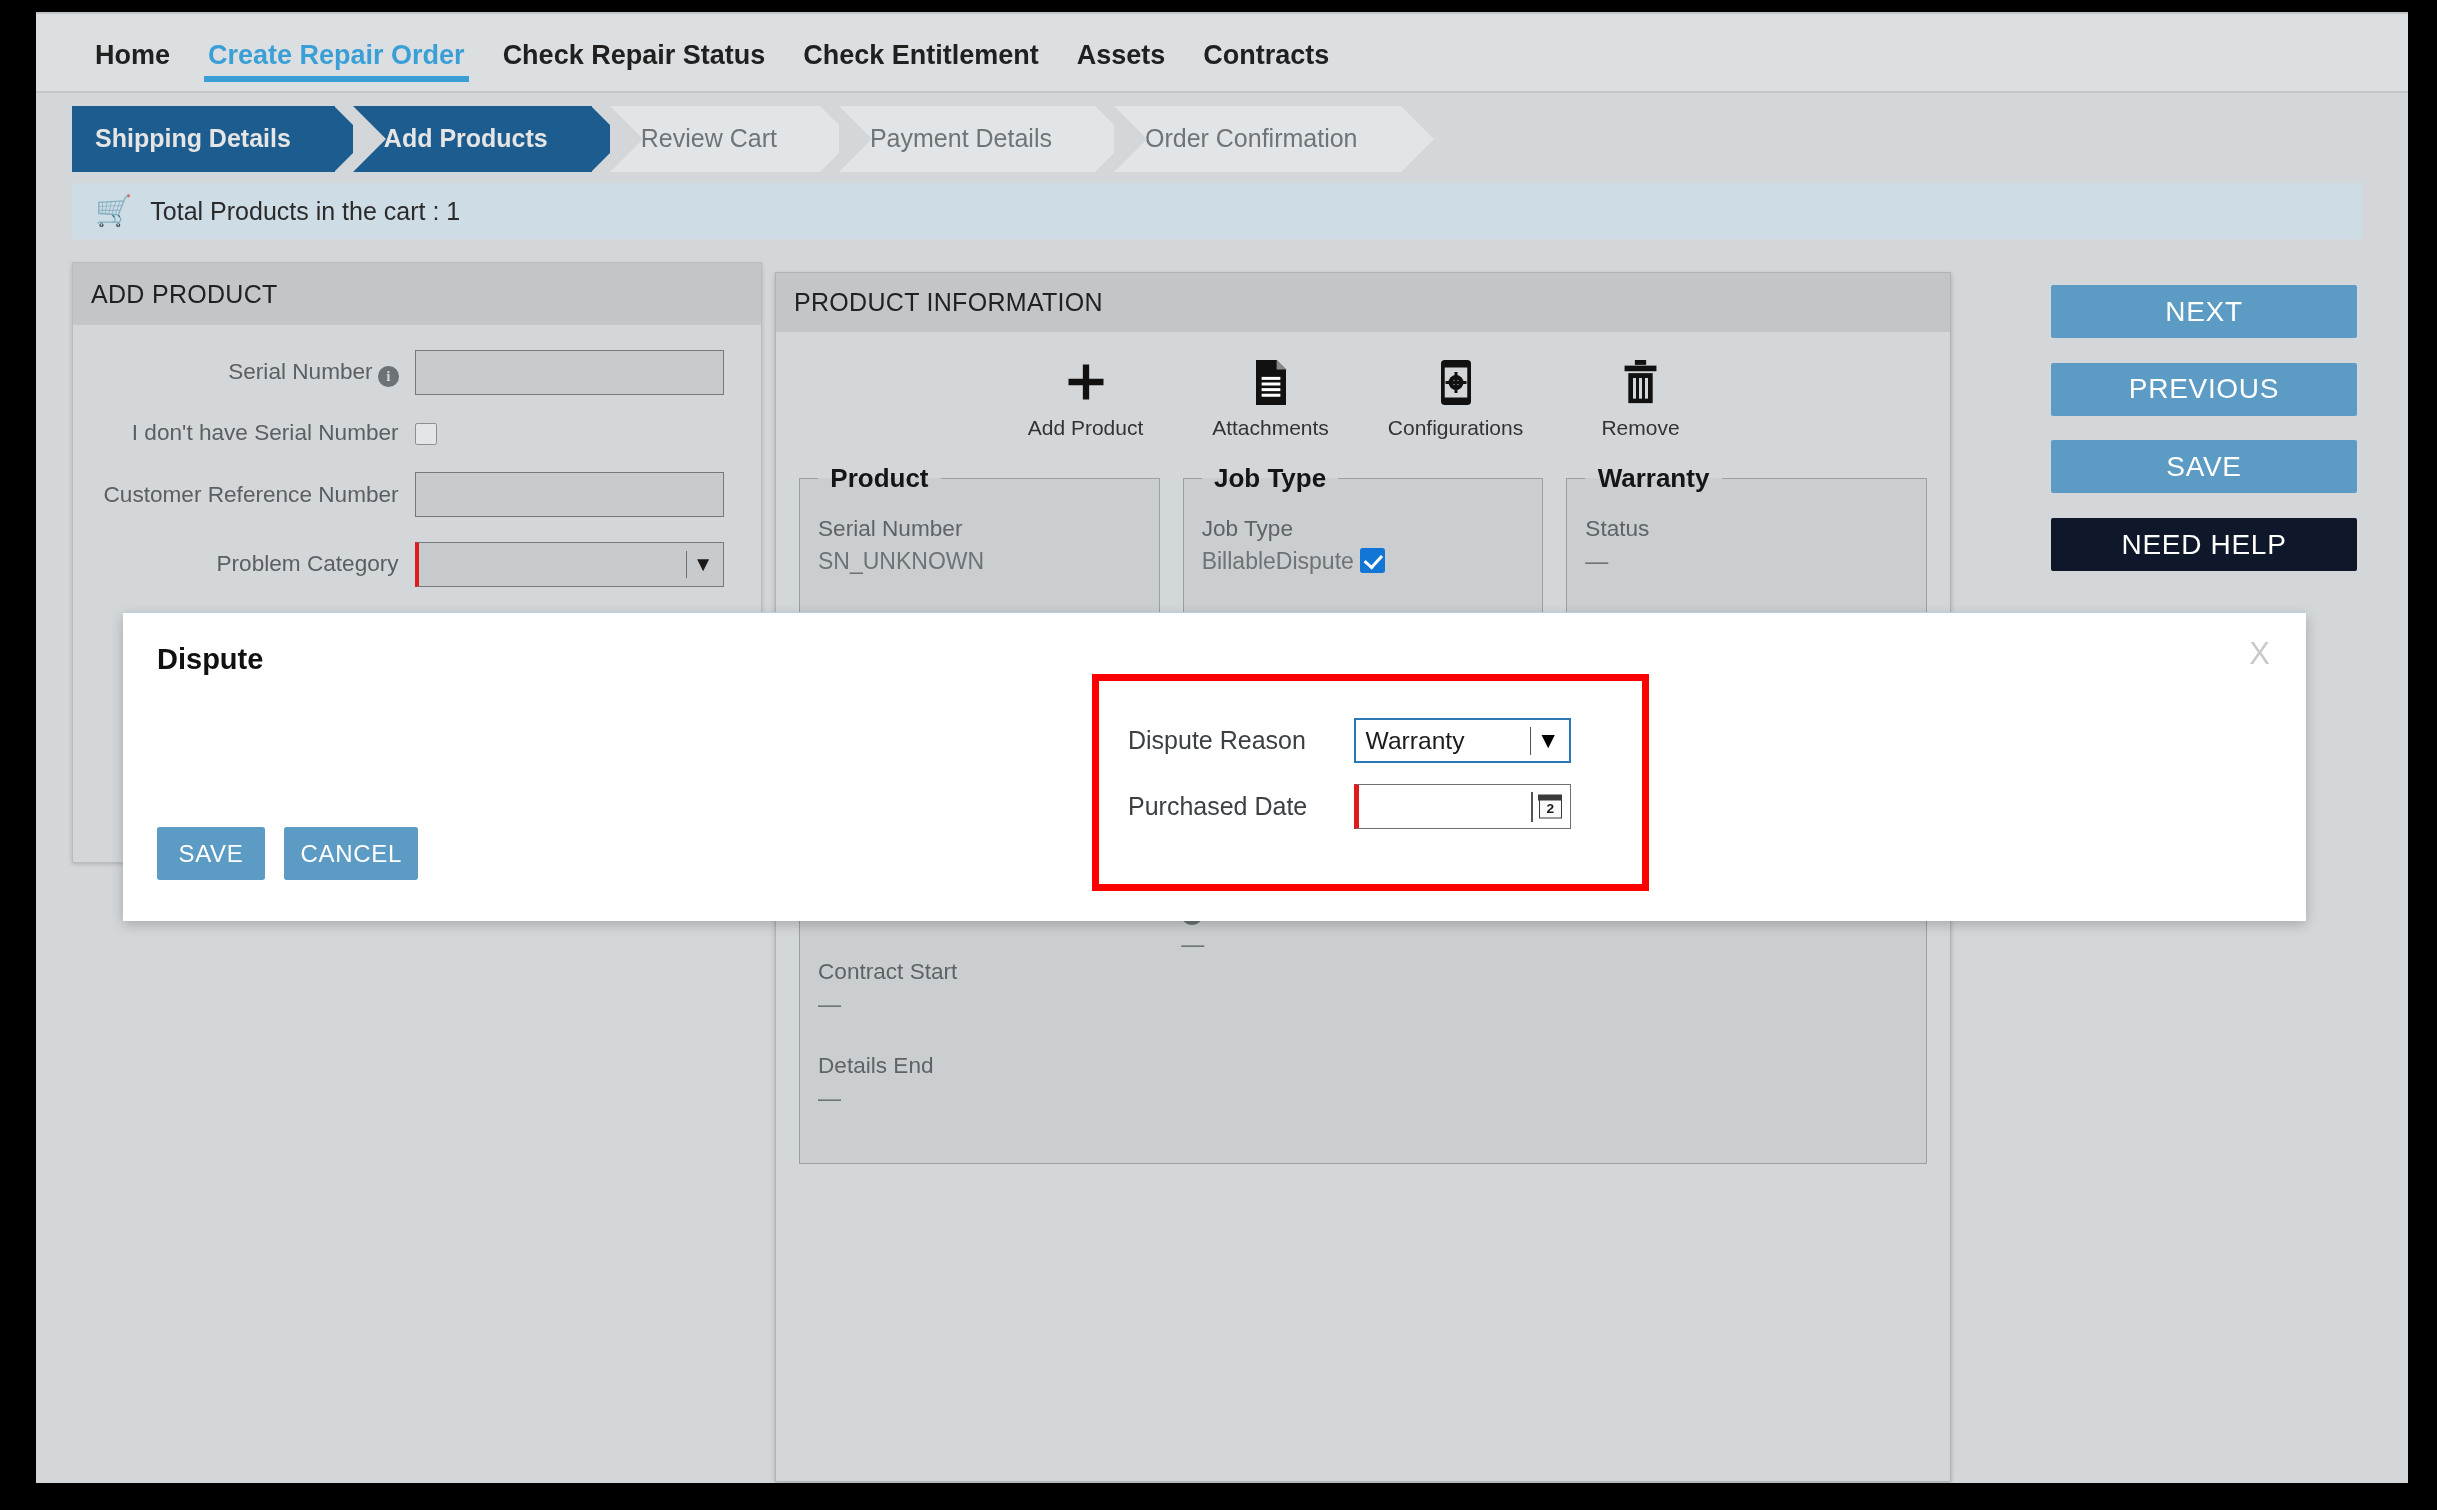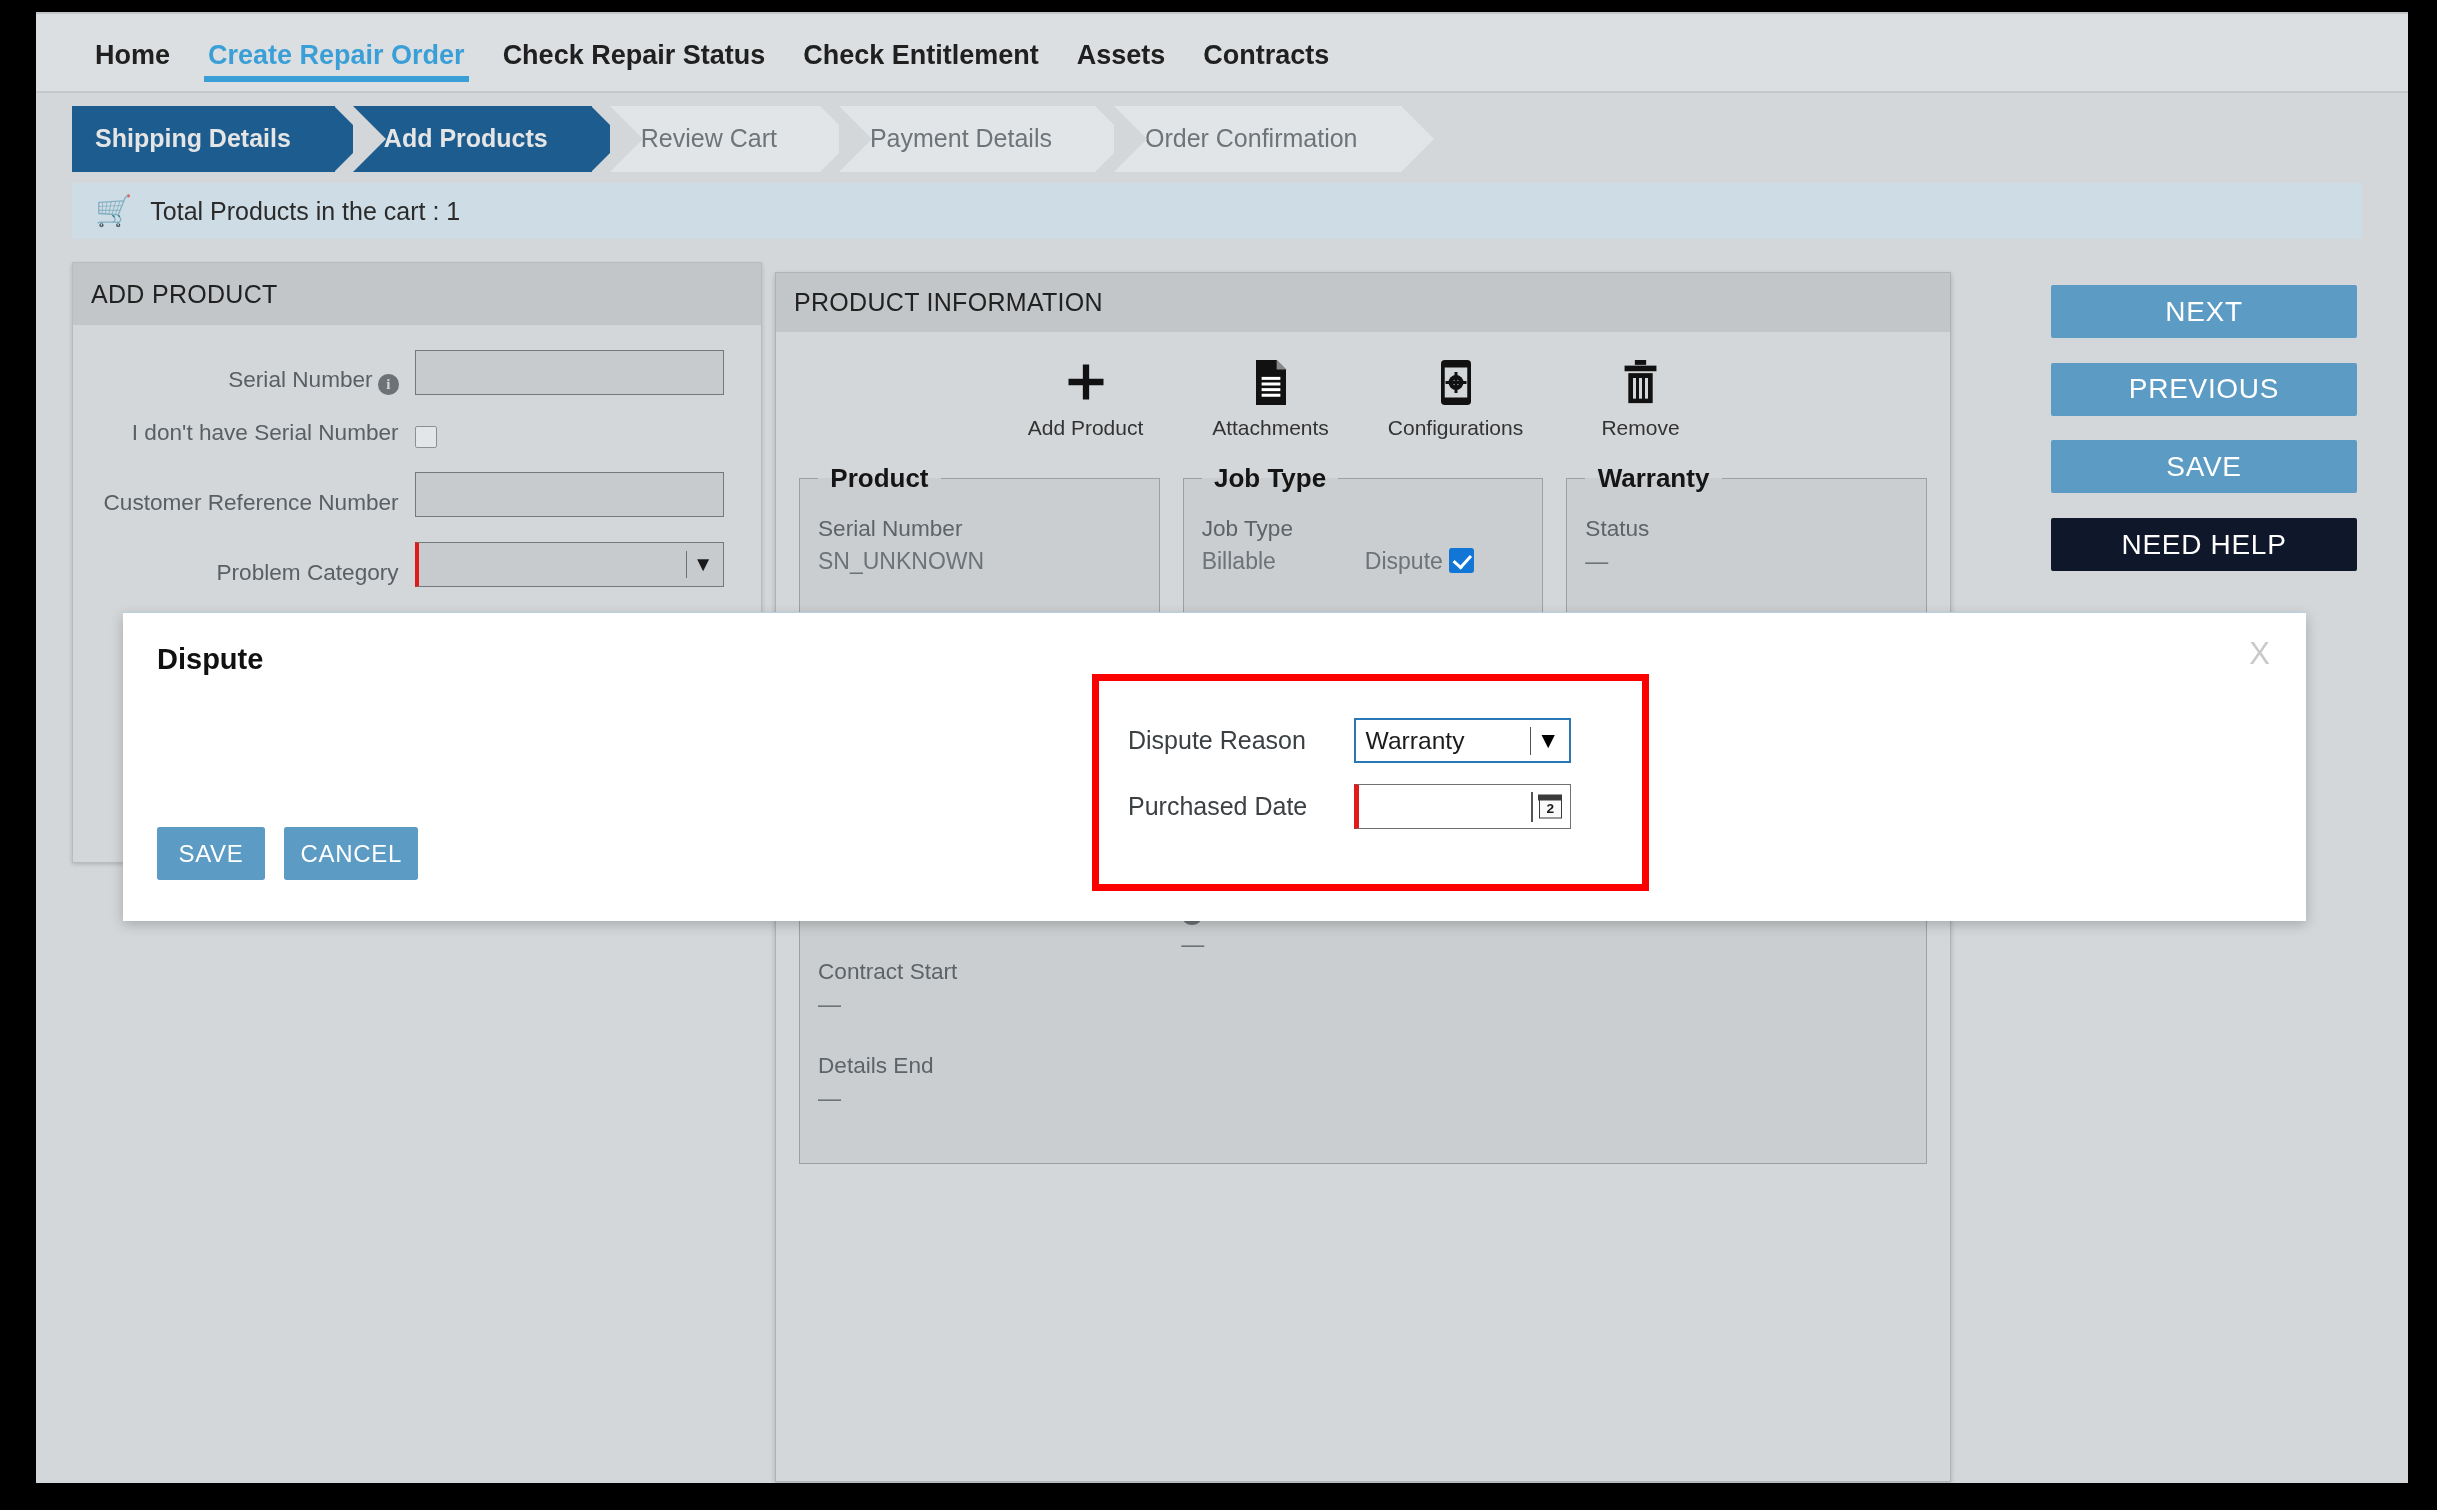--- a/index.html
+++ b/index.html
@@ -117,21 +117,21 @@
     box-shadow: 0 2.1px 4.1px rgba(0,0,0,.18);
   }
   .panel-head {
     height: 62px; background: #c3c6c8;
     display: flex; align-items: center;
     padding-left: 18px;
     font-size: 25px; color: #212121;
     letter-spacing: 0.3px;
   }
   .form-row {
-    display: flex; align-items: flex-end;
+    display: flex; align-items: center;
     margin-top: 24.6px;
     padding: 0 20.5px 0 0;
   }
   .form-label {
     width: 342px; text-align: right;
     font-size: 22.6px; color: #595f63;
     padding-right: 16.4px;
     line-height: 1.25;
   }
   .info-dot {
@@ -200,21 +200,21 @@
     min-height: 232px;
     background: #cbced0;
   }
   fieldset.box legend {
     padding: 0 12.3px;
     font-size: 26px; font-weight: bold; color: #151515;
   }
   .kv { margin-bottom: 9.6px; }
   .kv .k { font-size: 22.6px; color: #5d6367; line-height: 1.5; }
   .kv .v { font-size: 23px; color: #6d7377; line-height: 1.35; }
-  .jobrow { display: flex; align-items: center; gap: 89px; }
+  .jobrow { display: flex; align-items: center; }
   .chk-on {
     width: 24.6px; height: 24.6px; background: #1176d6;
     border-radius: 2.7px; position: relative; display: inline-block;
     vertical-align: -4.1px;
   }
   .chk-on::after {
     content: ""; position: absolute;
     left: 7.5px; top: 2.7px; width: 7.5px; height: 13.7px;
     border: solid #fff; border-width: 0 3.4px 3.4px 0;
     transform: rotate(42deg);

